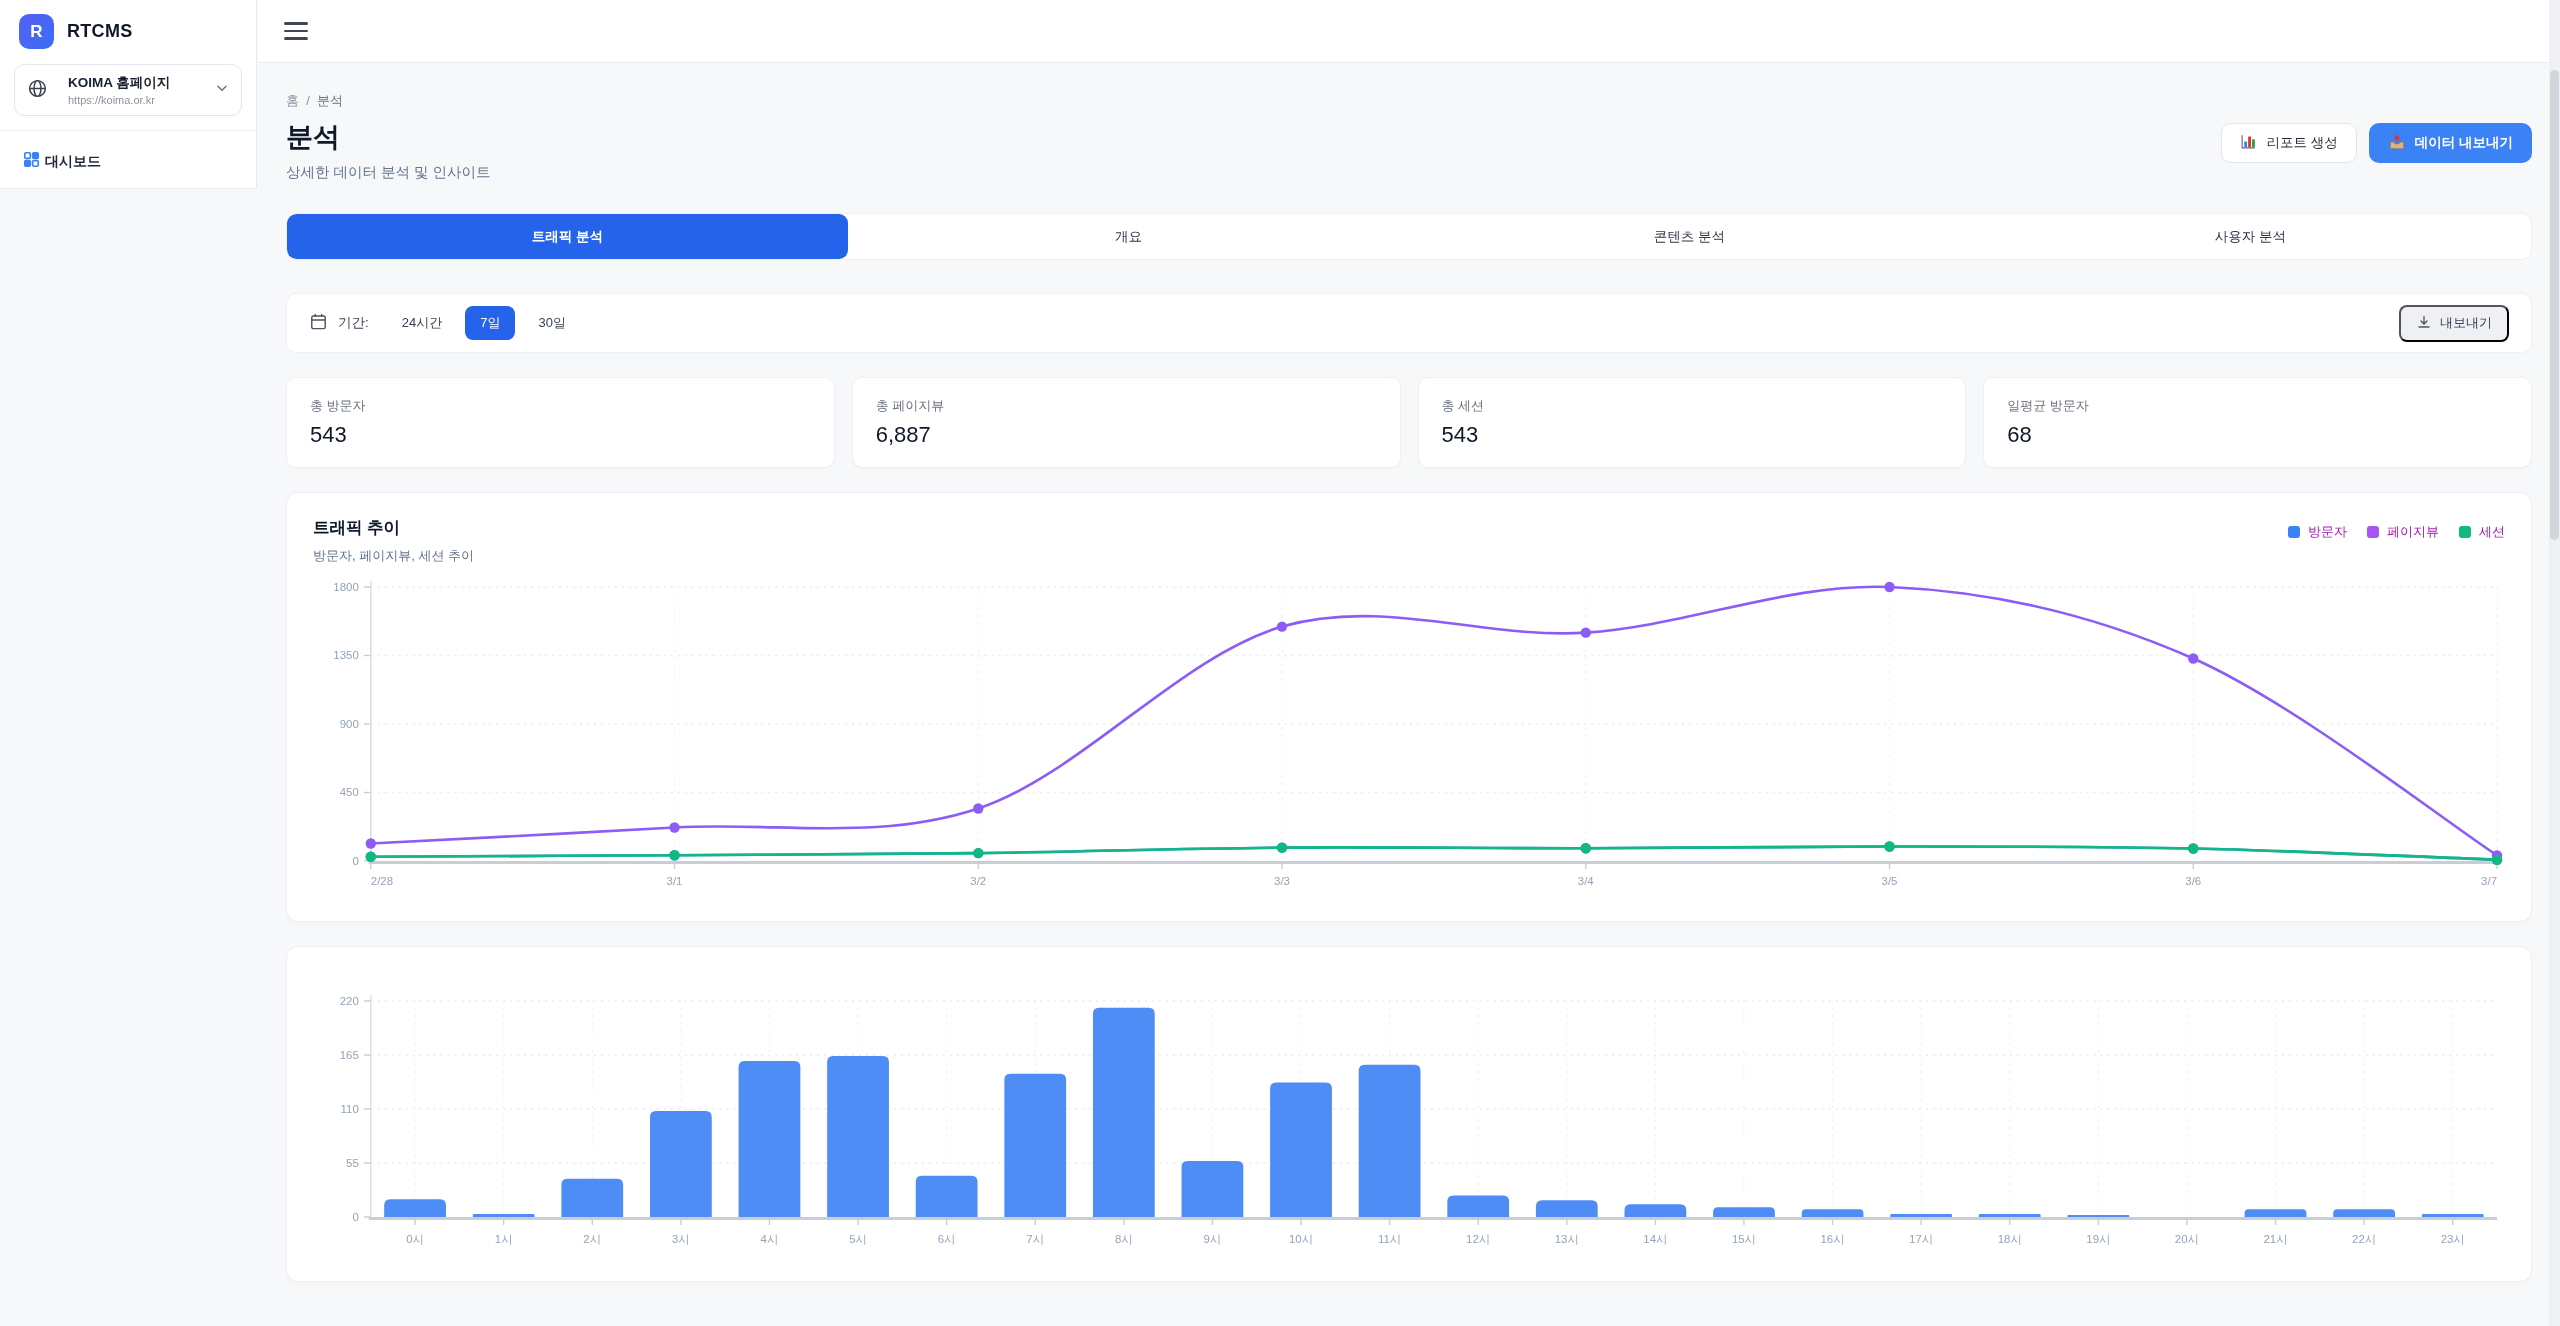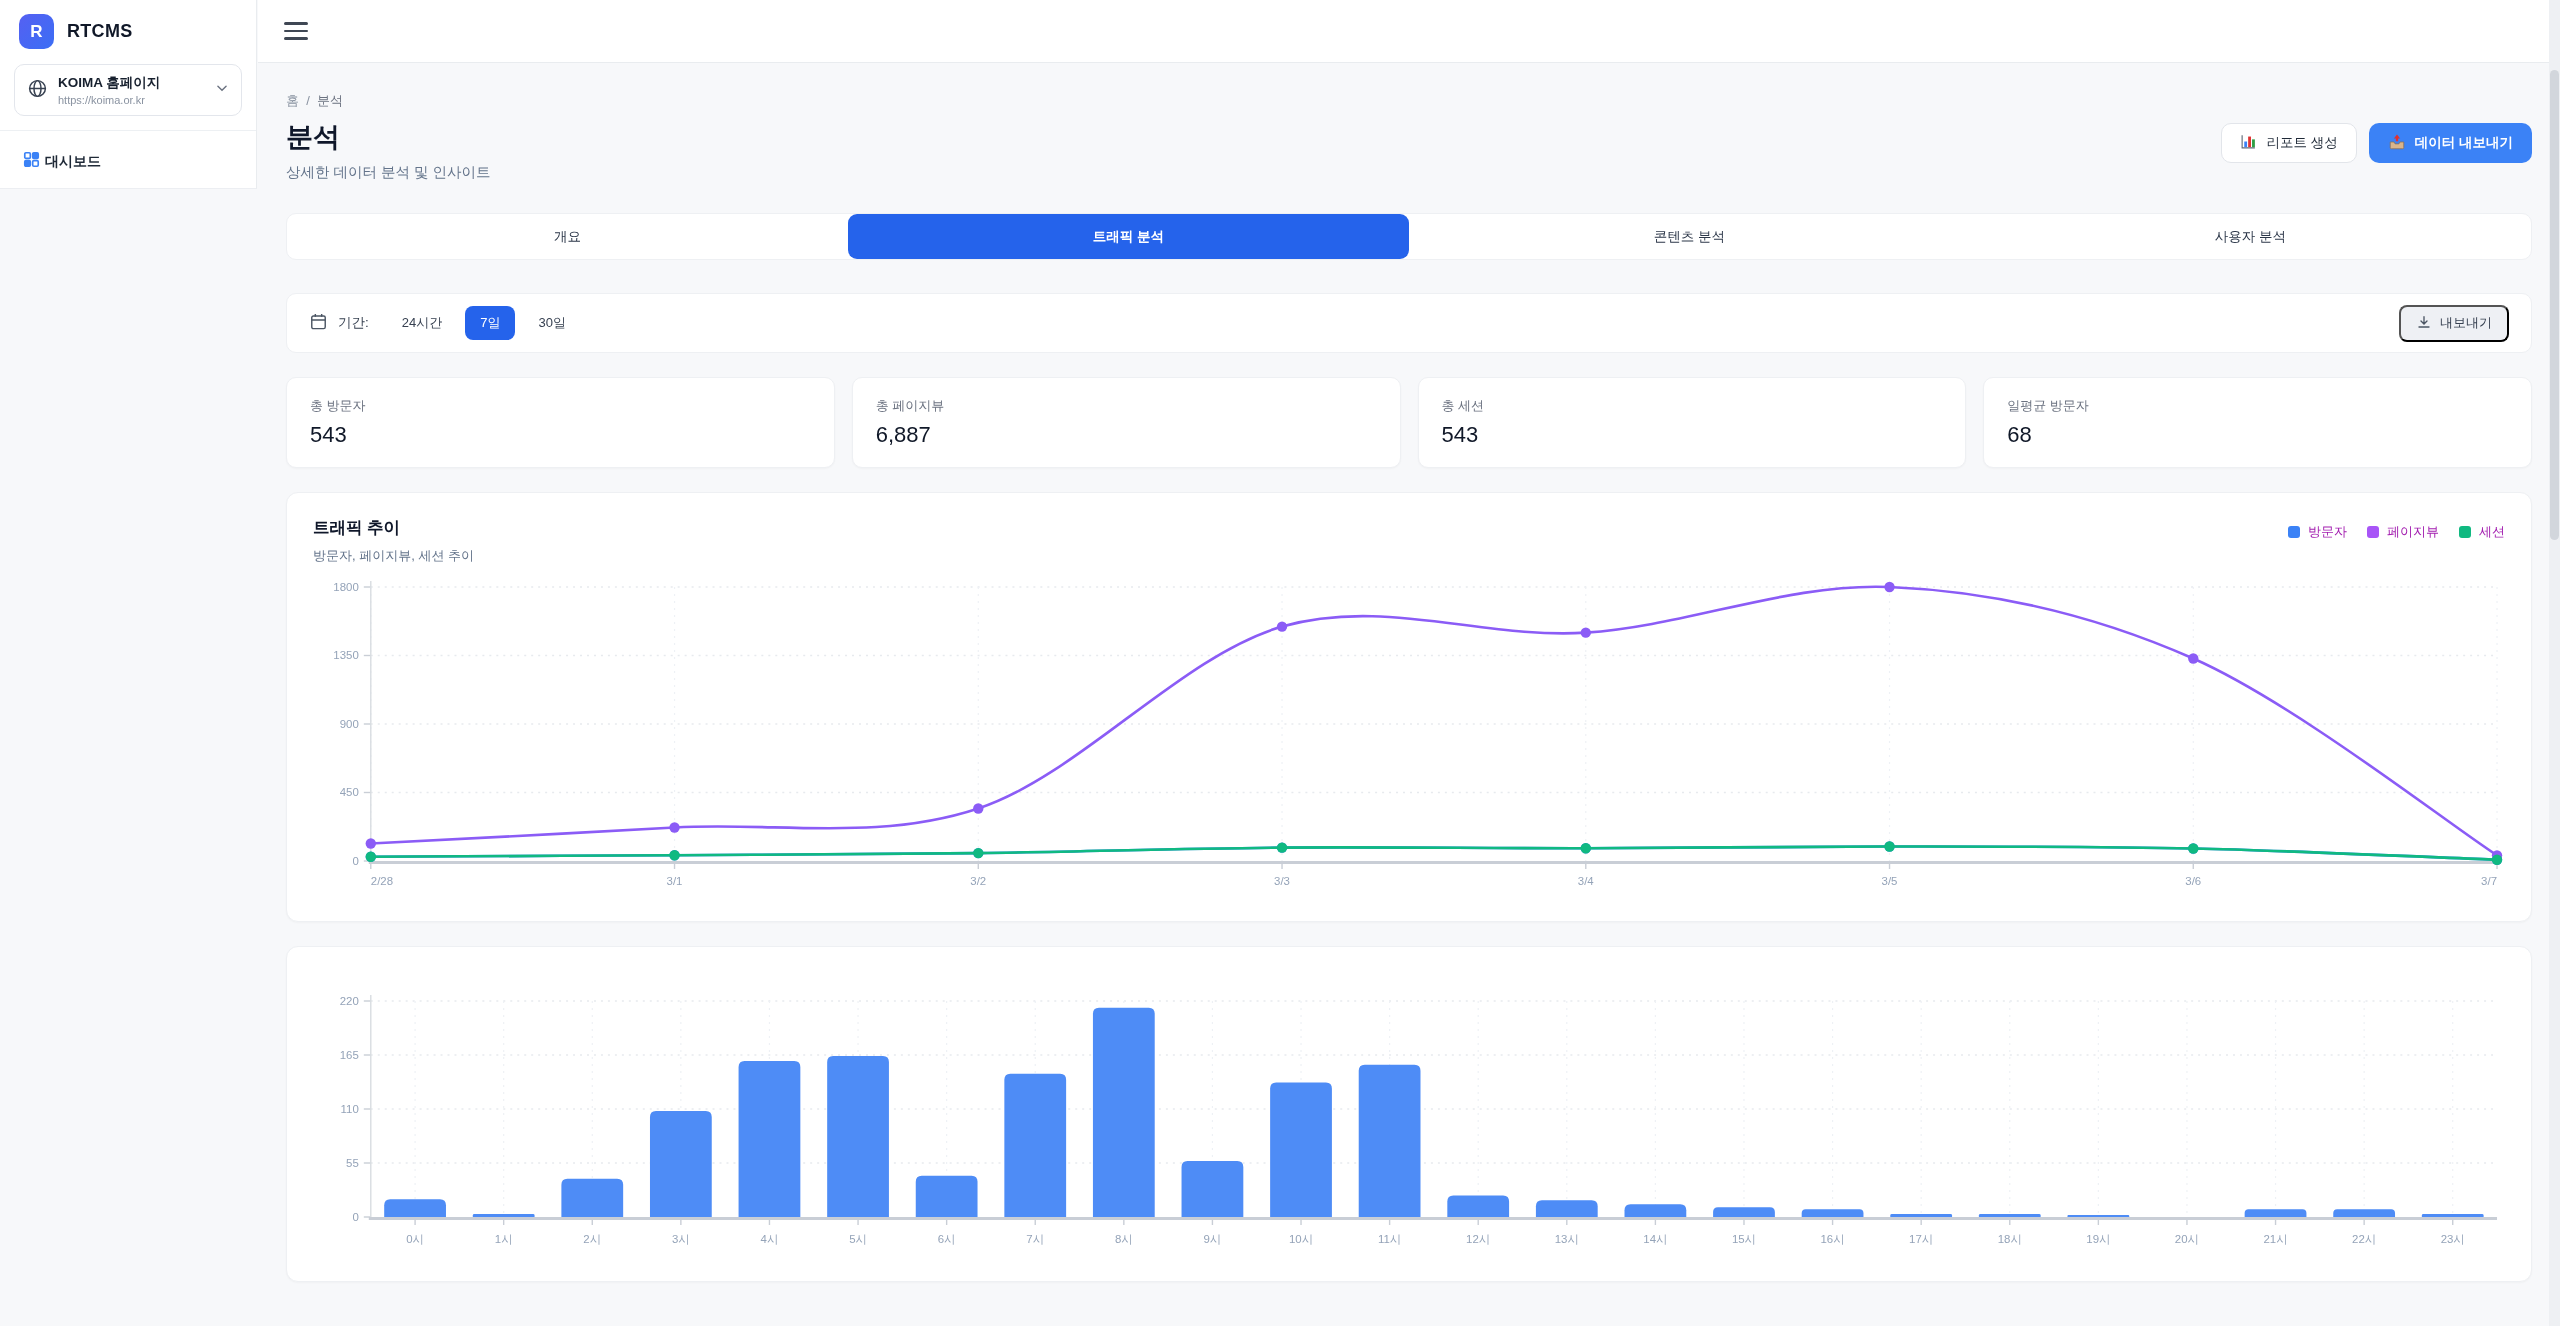--- a/index.html
+++ b/index.html
@@ -17,21 +17,21 @@
   .logo-row { display:flex; align-items:center; gap:13px; padding:14px 19px 12px; }
   .logo-badge {
     width:35px; height:35px; border-radius:10px; color:#fff;
     background:linear-gradient(135deg,#5560f2 0%,#3b6ef5 100%);
     display:flex; align-items:center; justify-content:center;
     font-size:17px; font-weight:bold;
   }
   .logo-text { font-size:18px; font-weight:bold; color:#101828; letter-spacing:.3px; }
   .site-selector {
     margin:3px 14px 14px; border:1px solid #e3e6ec; border-radius:10px;
-    padding:9px 12px; display:flex; align-items:center; gap:10px; background:#fff; cursor:pointer;
+    padding:9px 12px; display:flex; align-items:center; gap:20px; background:#fff; cursor:pointer;
   }
   .site-meta { flex:1; min-width:0; }
   .site-name { font-size:13.5px; font-weight:bold; color:#17202e; }
   .site-url  { font-size:11px; color:#8a93a1; margin-top:2px; }
   .sidebar-divider { height:1px; background:#edf0f3; }
   .menu-item { display:flex; align-items:center; gap:4px; padding:13px 12px; margin:6px 10px 0; }
   .menu-item span.lbl { font-size:14px; font-weight:bold; color:#1f2937; }
   
   .header {
     position:absolute; left:258px; top:0; right:0; height:63px;
@@ -166,22 +166,22 @@
             <path d="M12 2l4.2 5.2h-2.7V11h-3V7.2H7.8z" fill="#e03131"></path>
             <path d="M3 12h5l1.5 2.5h5L16 12h5v7.5a1.5 1.5 0 0 1-1.5 1.5h-15A1.5 1.5 0 0 1 3 19.5z" fill="#d8b48c" stroke="#8c6d4f" stroke-width="1"></path>
           </svg>
         </span>
         <span>데이터 내보내기</span>
       </button>
     </div>
   </div>
 
   <nav class="tabs">
+      <div class="tab active">트래픽 분석</div>
       <div class="tab">개요</div>
-      <div class="tab active">트래픽 분석</div>
       <div class="tab">콘텐츠 분석</div>
       <div class="tab">사용자 분석</div>
     </nav>
 
   <div class="period-card">
     <span>
       <svg width="19" height="19" viewBox="0 0 24 24" fill="none" stroke="#4b5563" stroke-width="1.8">
         <rect x="3.5" y="5" width="17" height="16" rx="2"></rect>
           <path d="M3.5 10h17M8 2.5V6M16 2.5V6"></path>
       </svg>

